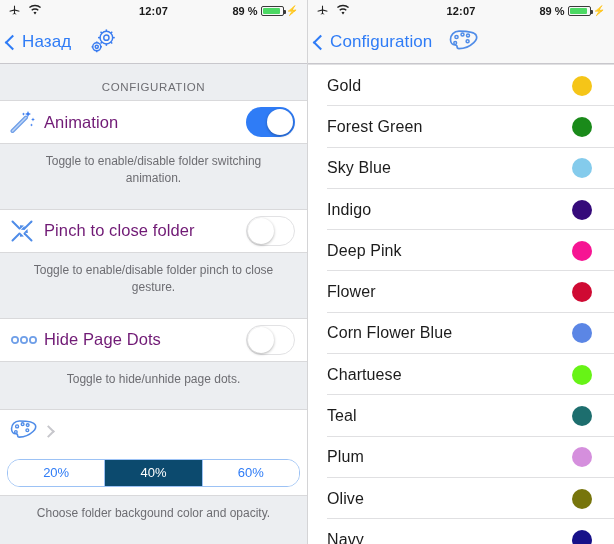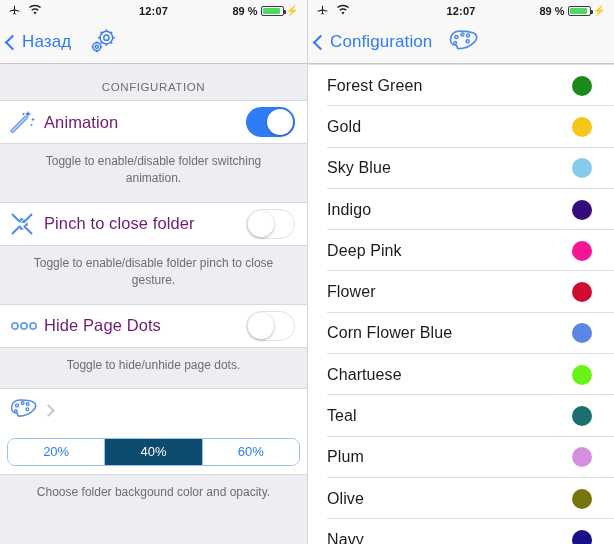--- a/index.html
+++ b/index.html
@@ -58,38 +58,38 @@
   }
   .cell {
     background: #ffffff; height: 44px; display: flex; align-items: center;
     border-top: 1px solid #d9d9db; border-bottom: 1px solid #d9d9db;
     padding: 0 12px 0 10px;
   }
   .cell-icon { width: 34px; display: flex; align-items: center; justify-content: flex-start; }
   .cell-title { font-size: 16.5px; color: #701a75; flex: 1; letter-spacing: .1px; }
   .footer-note {
     font-size: 12px; color: #6d6d72; text-align: center; line-height: 1.45;
-    padding: 9px 22px 14px 22px;
+    padding: 9px 22px 21px 22px;
   }
 
   
   .switch { width: 49px; height: 30px; border-radius: 16px; position: relative;
             flex: none; cursor: pointer; }
   .switch.on { background: #2f7cf6; }
   .switch.off { background: #ffffff; border: 1px solid #e2e2e4; }
   .knob { position: absolute; top: 2px; width: 26px; height: 26px; border-radius: 50%;
           background: #fff; box-shadow: 0 1px 3px rgba(0,0,0,.3); }
   .switch.on .knob { right: 2px; }
   .switch.off .knob { left: 1px; top: 1px; }
 
   
   .disclosure { width: 9px; height: 9px; border-right: 2px solid #c7c7cc;
                 border-top: 2px solid #c7c7cc; transform: rotate(45deg); }
   .seg-wrap { background: #fff; border-bottom: 1px solid #d9d9db; padding: 6px 7px 8px 7px; }
-  .seg { display: flex; height: 28px; border: 1px solid #9cc2f5; border-radius: 8px;
+  .seg { display: flex; height: 28px; border: 1px solid #9cc2f5; border-radius: 13px;
          overflow: hidden; }
   .seg div { flex: 1; display: flex; align-items: center; justify-content: center;
              font-size: 13px; color: #2f7cf6; background: #fff; cursor: pointer;
              border-left: 1px solid #9cc2f5; }
   .seg div:first-child { border-left: none; }
   .seg div.sel { background: #0c4a6e; color: #fff; }
 
   
   .clist { background: #fff; }
   .crow { height: 41.3px; display: flex; align-items: center; padding: 0 22px 0 19px;
@@ -294,28 +294,28 @@
               <circle cx="18.6" cy="12.2" r="1.5"></circle>
             <circle cx="6.2" cy="14" r="1.4"></circle>
           </g>
         </svg>
       </div>
     </div>
 
     <div class="clist">
       <div class="toprule"></div>
       <div class="crow">
+        <span class="cname">Gold</span>
+        <span class="dot" style="background: rgb(245, 197, 24);"></span>
+      </div>
+      <div class="crow">
         <span class="cname">Forest Green</span>
         <span class="dot" style="background: rgb(26, 138, 26);"></span>
       </div>
       <div class="crow">
-        <span class="cname">Gold</span>
-        <span class="dot" style="background: rgb(245, 197, 24);"></span>
-      </div>
-      <div class="crow">
         <span class="cname">Sky Blue</span>
         <span class="dot" style="background: rgb(132, 203, 236);"></span>
       </div>
       <div class="crow">
         <span class="cname">Indigo</span>
         <span class="dot" style="background: rgb(53, 10, 122);"></span>
       </div>
       <div class="crow">
         <span class="cname">Deep Pink</span>
         <span class="dot" style="background: rgb(246, 21, 147);"></span>

